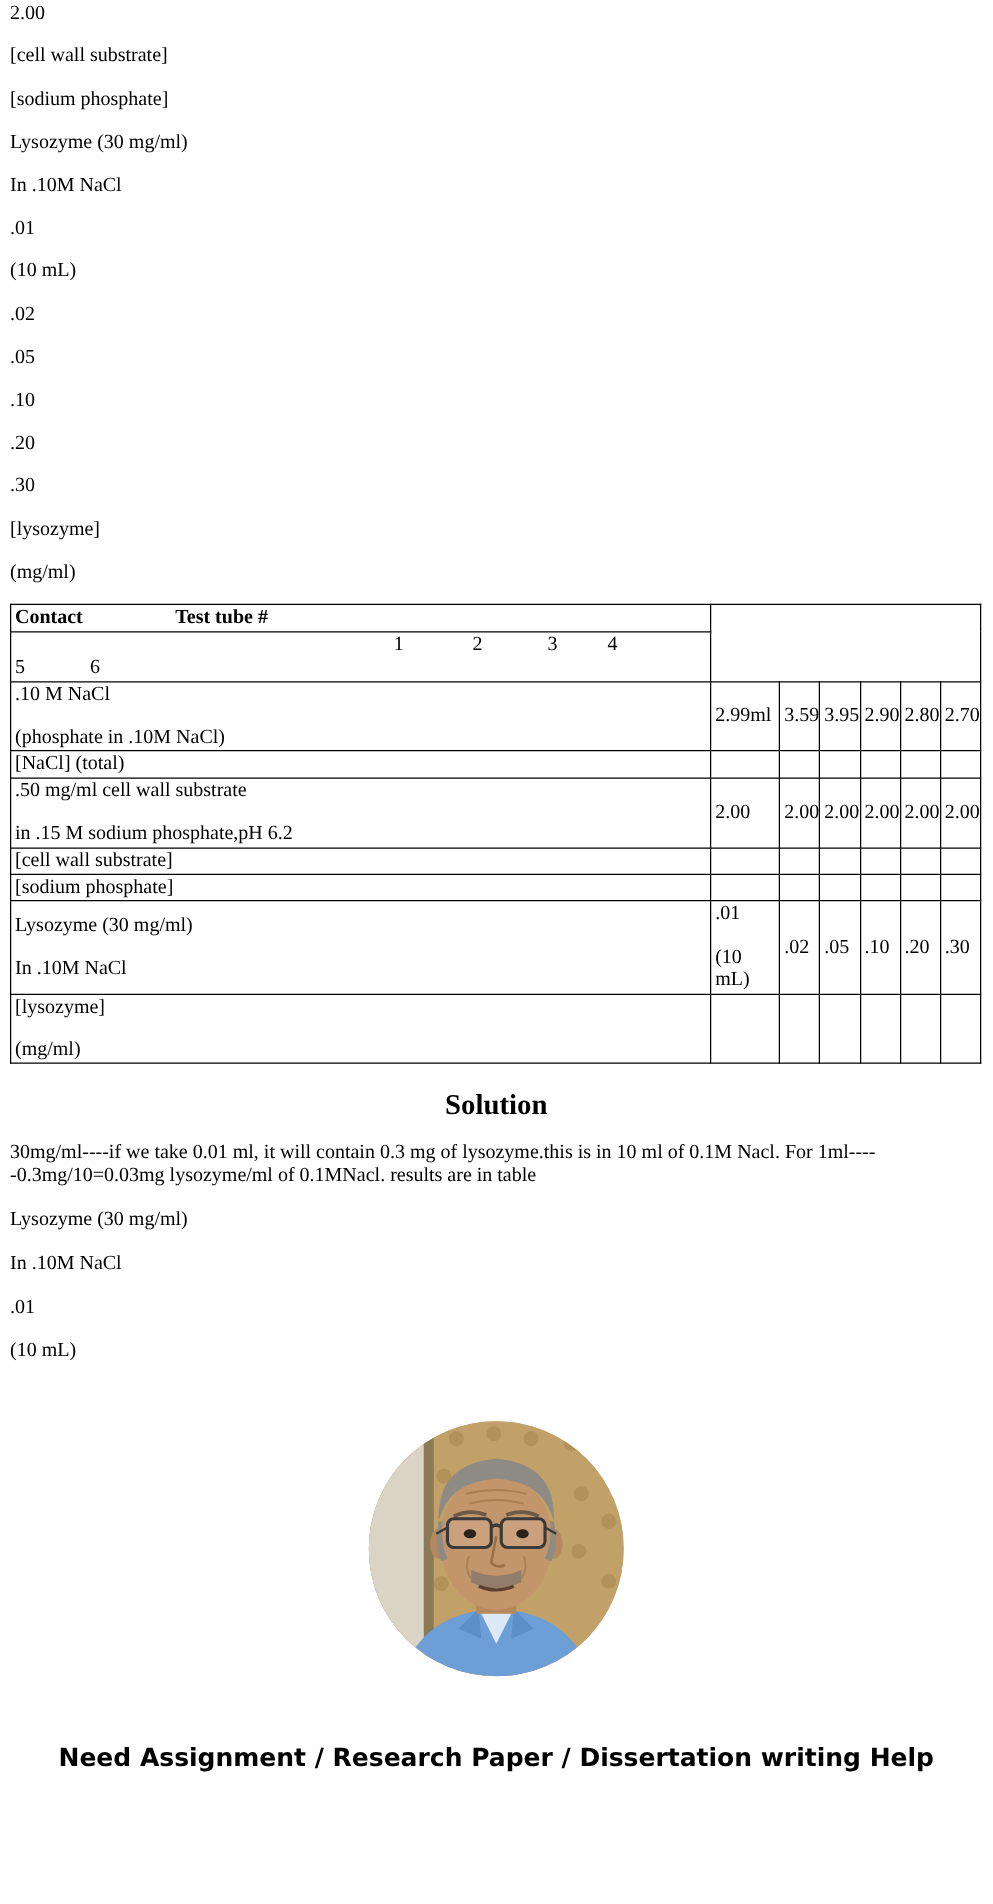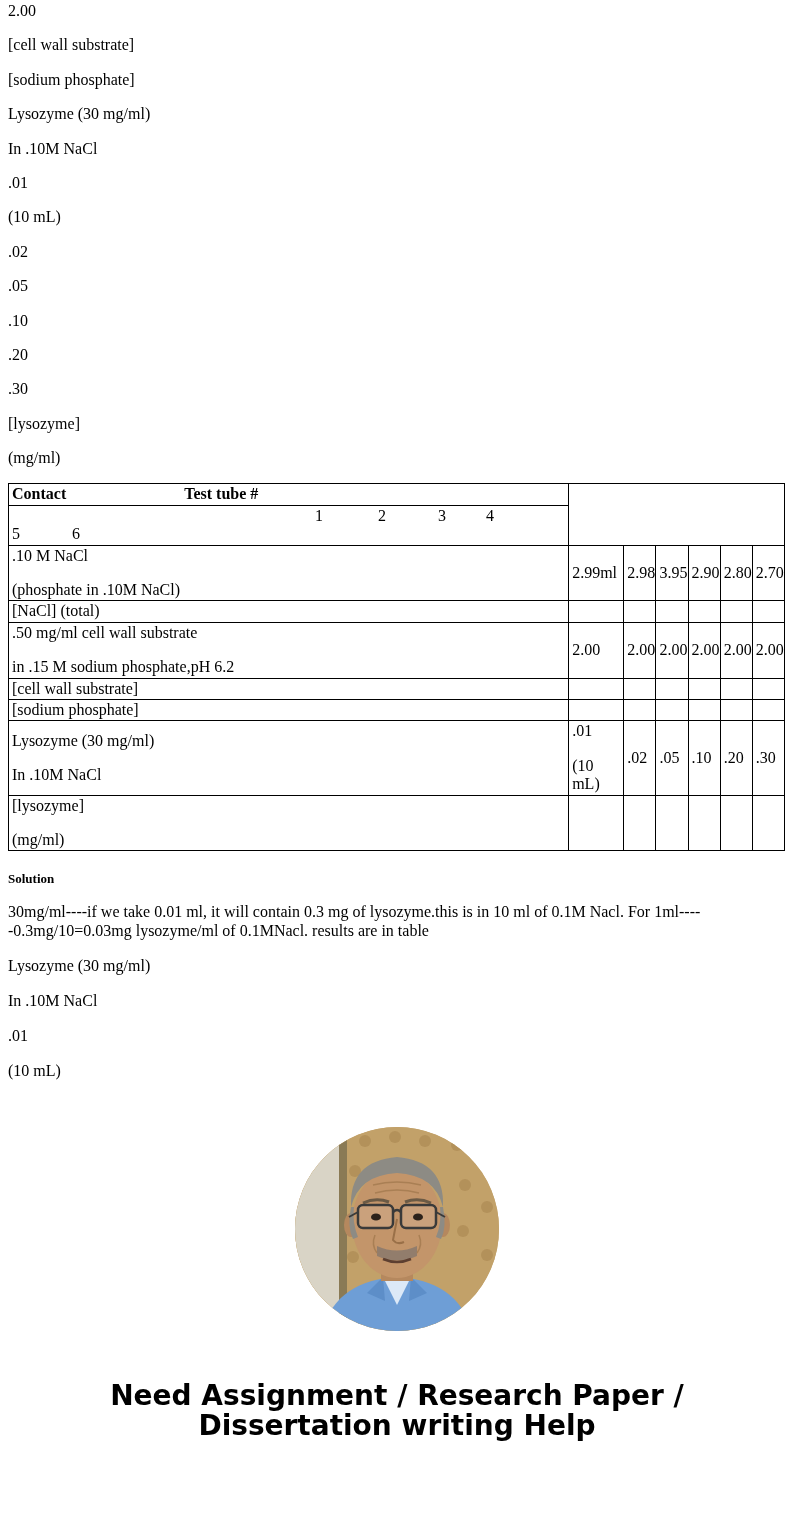--- a/index.html
+++ b/index.html
@@ -29,53 +29,54 @@
     padding: 1px 2px 1px 3px;
     vertical-align: middle;
     line-height: 1.15;
     overflow: hidden;
   }
   td.label-cell { vertical-align: top; }
   td.hdr-empty { vertical-align: top; }
   .cp { margin: 0; line-height: 1.15; }
   .cp + .cp { margin-top: 16px; }
   .b { font-weight: bold; }
-  .hdr-tube { margin-left: 118px; text-align: center; }
+  .hdr-tube { margin-left: 74px; text-align: center; }
   .tube-row1 { padding-left: 303px; }
   .tn { display: inline-block; }
   .tn1 { margin-right: 55px; }
   .tn2 { margin-right: 52px; }
   .tn3 { margin-right: 40px; }
   .tn5 { margin-right: 52px; }
 
   
   h3.solution-h {
-    font-size: 13px;
+    font-size: 23px;
     font-weight: bold;
     margin: 20px 0 14px 0;
     font-family: "Liberation Serif", serif;
+    text-align: center;
   }
   .solution p { margin: 16px 0; line-height: 1.18; }
 
   
   .avatar {
     width: 204px; height: 204px;
     border-radius: 50%;
     overflow: hidden;
     margin: 46px auto 0 auto;
     background: #c2a169;
   }
   .avatar svg { display: block; }
 
   
   .footer {
     text-align: center;
     font-family: "DejaVu Sans", sans-serif;
     font-weight: bold;
-    font-size: 28px;
+    font-size: 20px;
     line-height: 30px;
     margin: 50px 0 30px 0;
     padding: 0 28px;
     color: #000;
   }
   .footer div { margin: 0; }
 </style>
 </head>
 <body>
 
@@ -126,21 +127,21 @@
 
       <tr>
         <td class="label-cell">
           <p class="cp">.10 M NaCl</p>
           <p class="cp">(phosphate in .10M NaCl)</p>
         </td>
         <td>
             <p class="cp">2.99ml</p>
           </td>
         <td>
-            <p class="cp">2.98</p>
+            <p class="cp">3.59</p>
           </td>
         <td>
             <p class="cp">3.95</p>
           </td>
         <td>
             <p class="cp">2.90</p>
           </td>
         <td>
             <p class="cp">2.80</p>
           </td>

